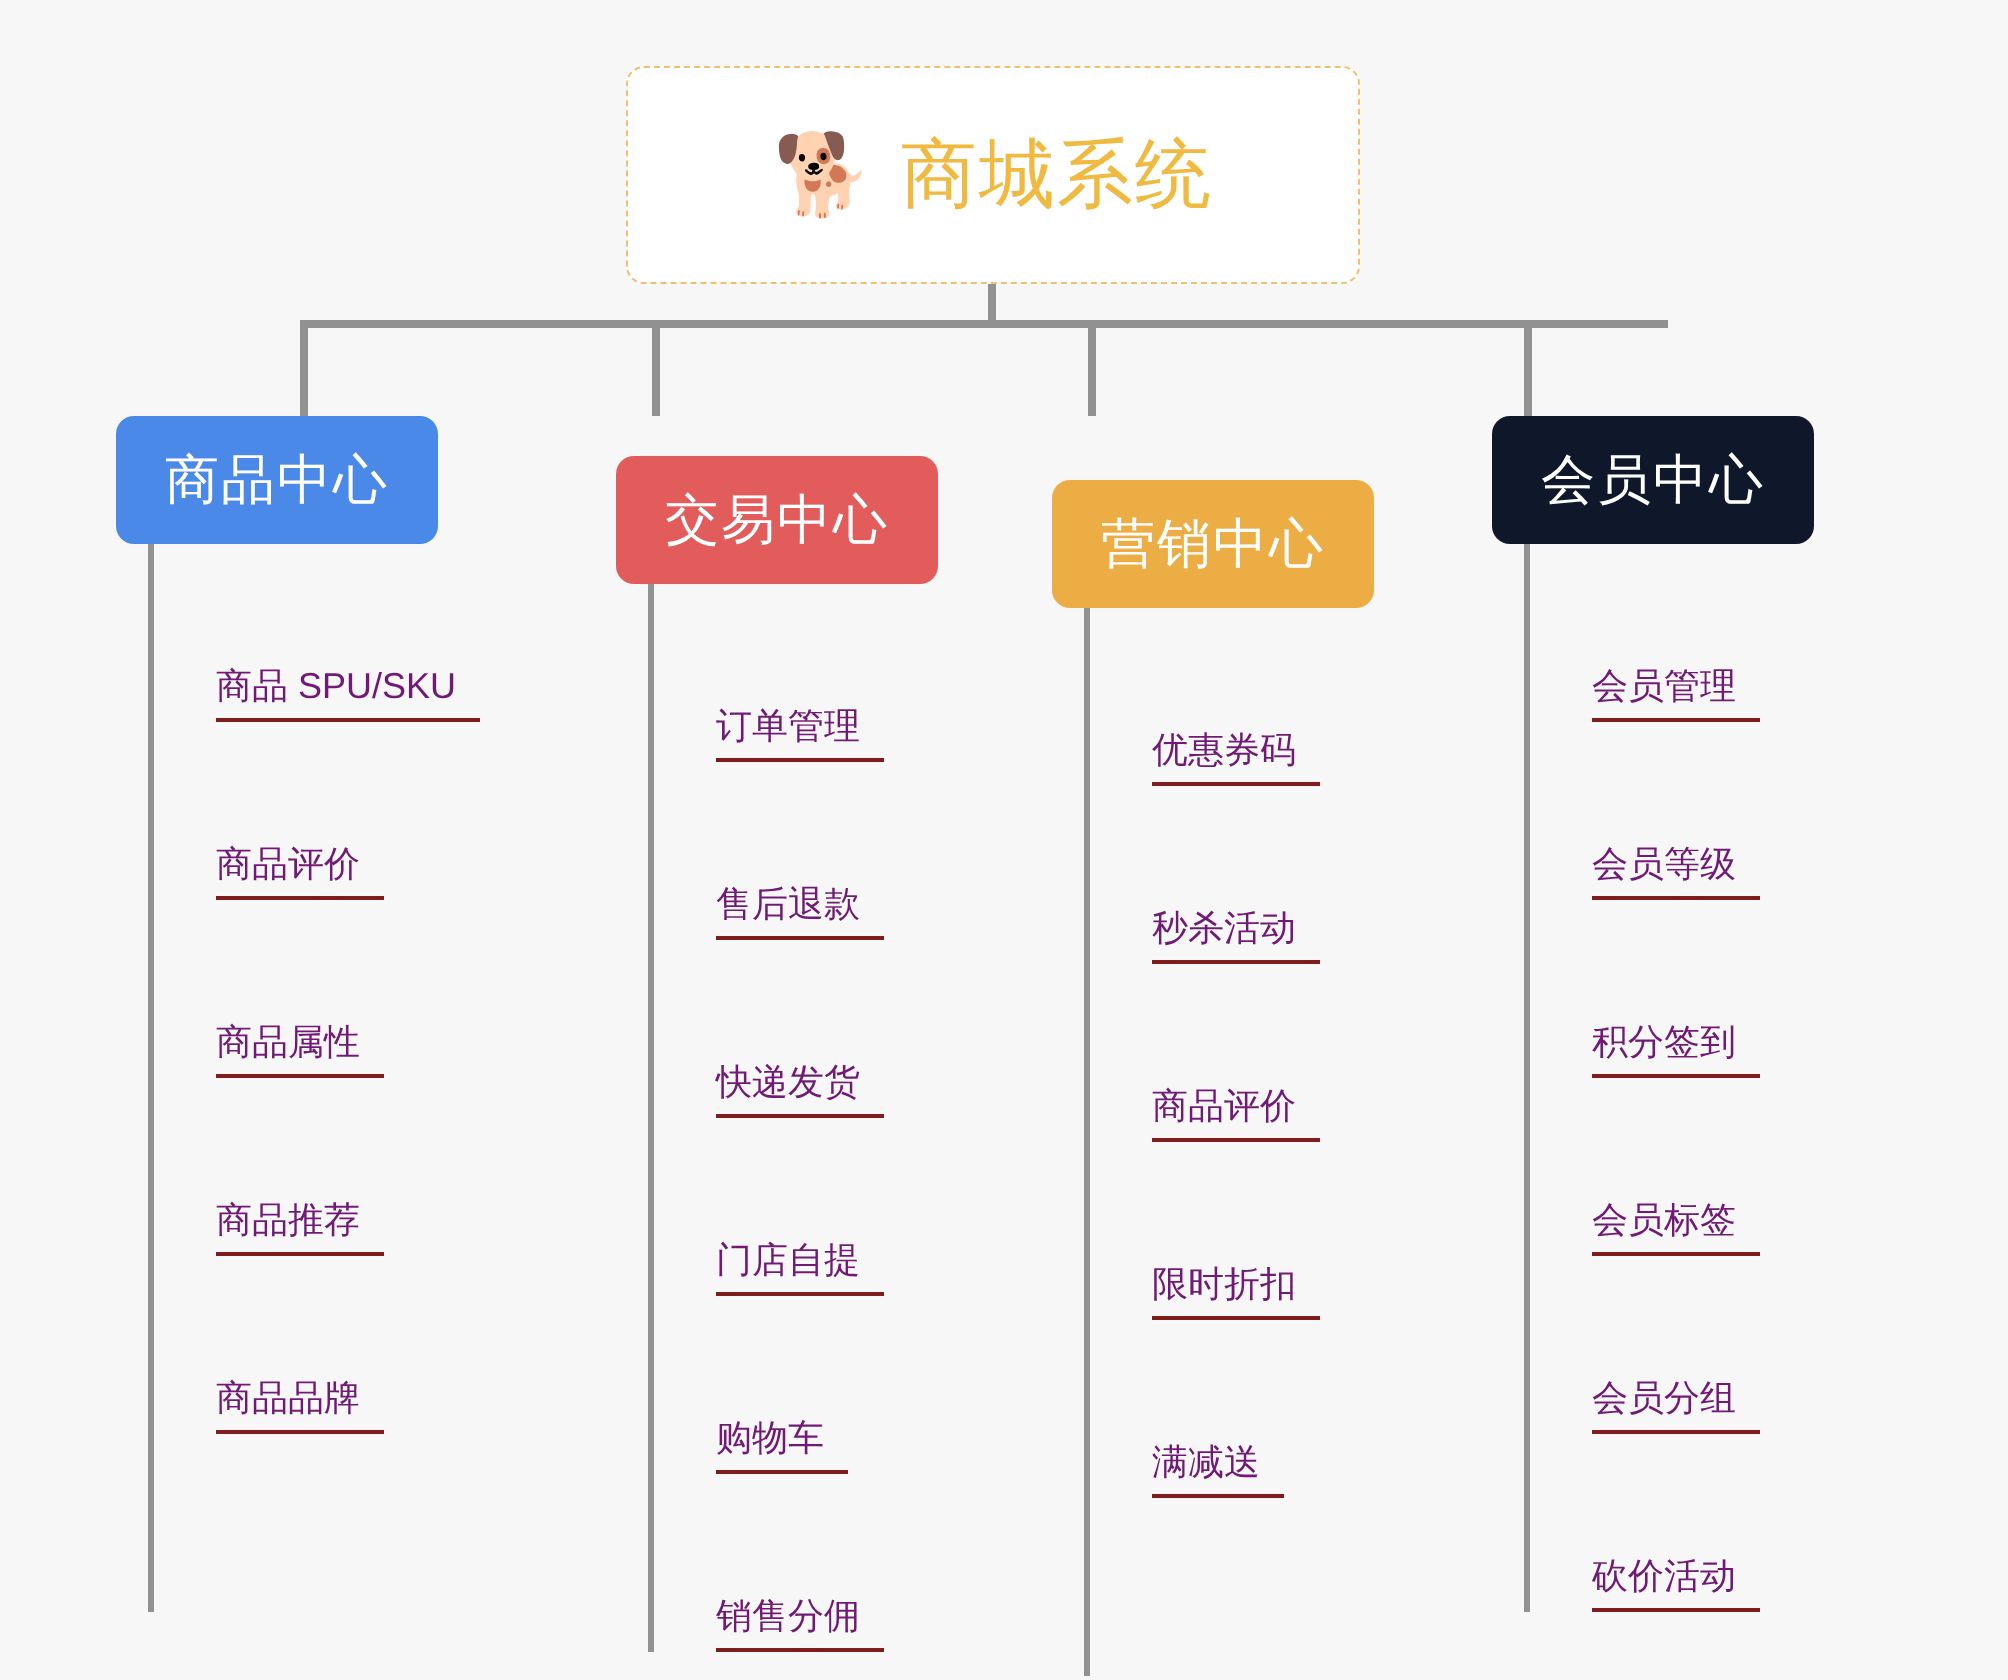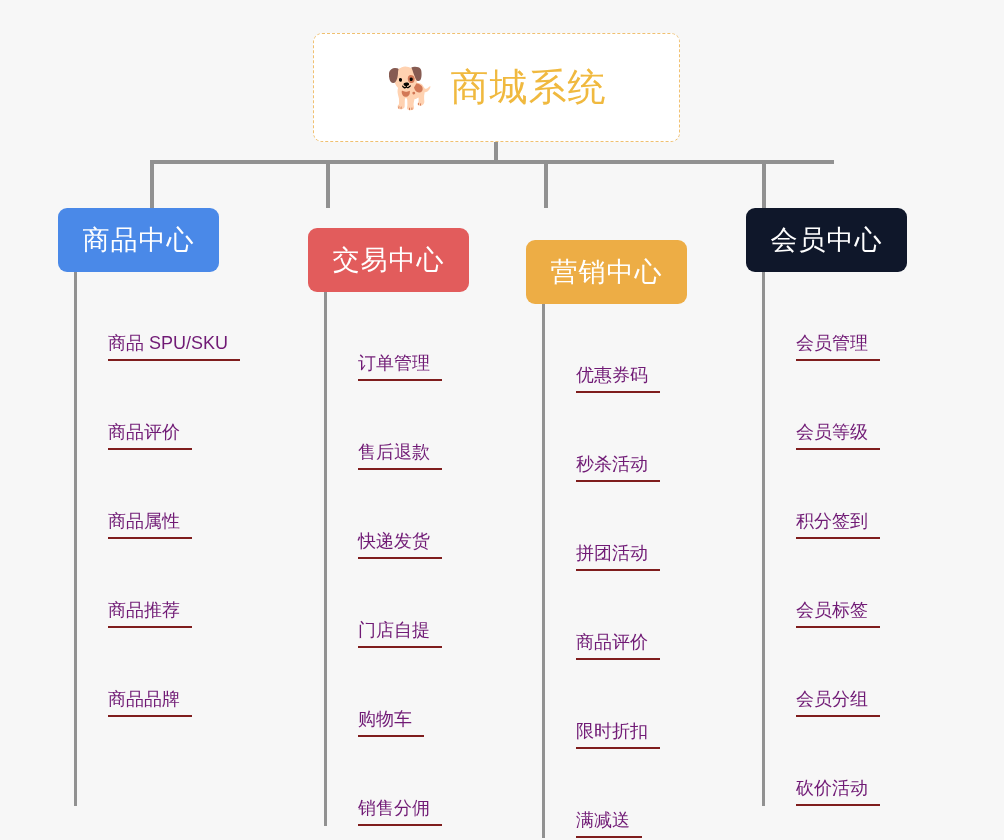--- a/index.html
+++ b/index.html
@@ -187,23 +187,20 @@
         <div class="cat-header" style="background: rgb(237, 173, 69); margin-top: 32px;">营销中心</div>
         <div class="leaf-wrap">
           <div class="leaf-rail" style="height: 534px;"></div>
           <div class="leaf-item">
             <span class="leaf-label">优惠券码</span>
           </div>
           <div class="leaf-item">
             <span class="leaf-label">秒杀活动</span>
           </div>
           <div class="leaf-item">
-            <span class="leaf-label">拼团活动</span>
-          </div>
-          <div class="leaf-item">
             <span class="leaf-label">商品评价</span>
           </div>
           <div class="leaf-item">
             <span class="leaf-label">限时折扣</span>
           </div>
           <div class="leaf-item">
             <span class="leaf-label">满减送</span>
           </div>
         </div>
       </div>

